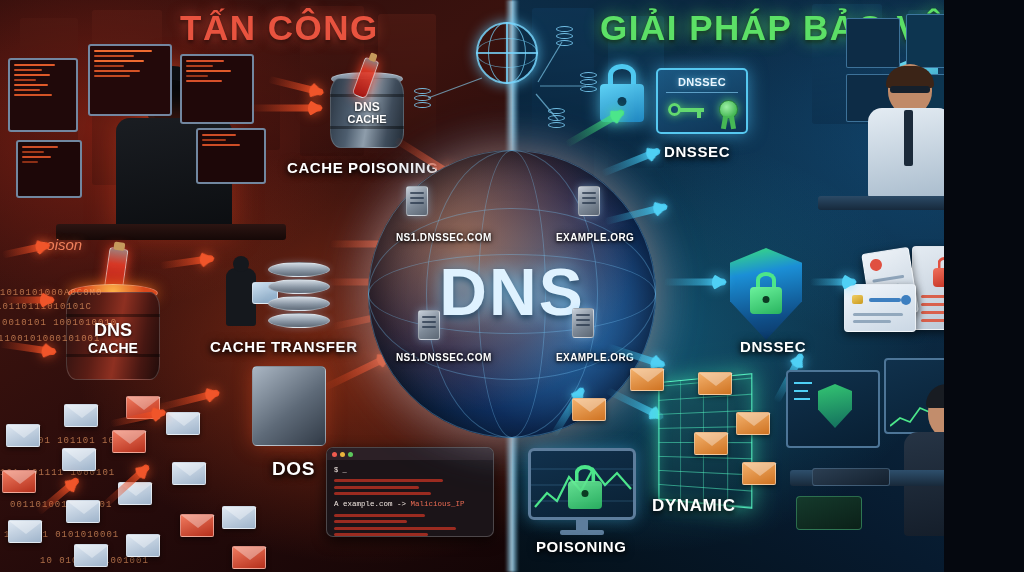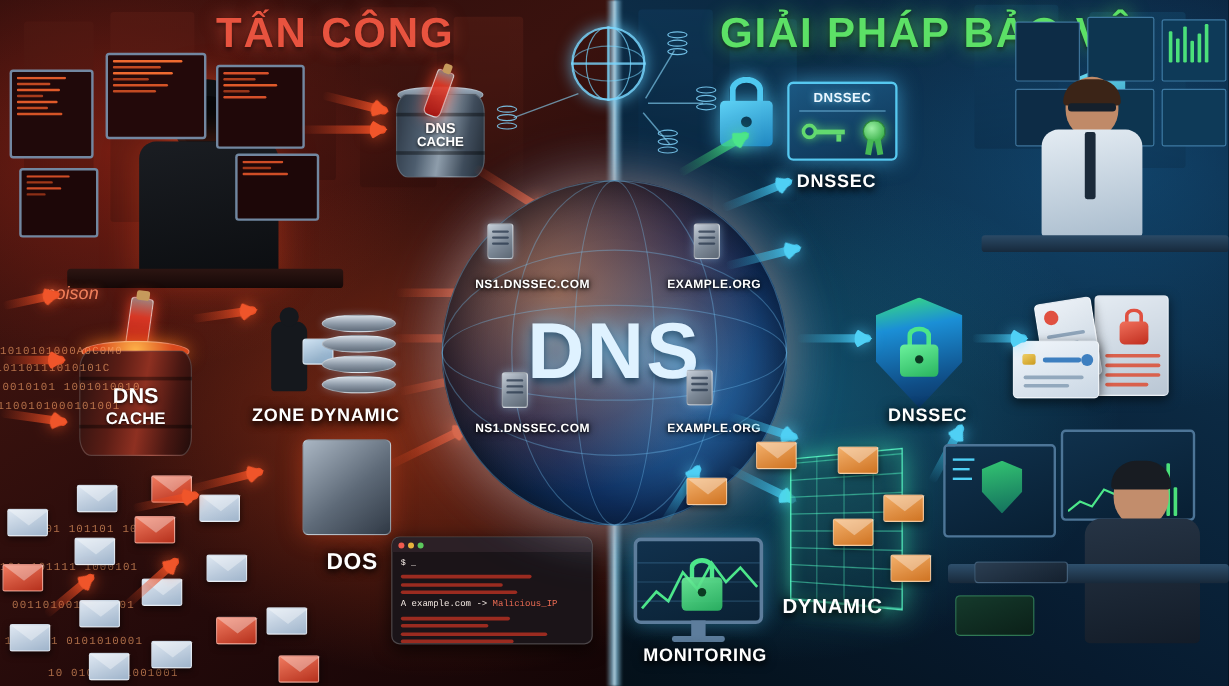--- a/index.html
+++ b/index.html
@@ -1,21 +1,21 @@
 <!DOCTYPE html>
 <html><head>
 <meta charset="utf-8">
 <style>
   * { margin:0; padding:0; box-sizing:border-box; }
   html,body { background:#05080f; }
   body { font-family:"Liberation Sans", sans-serif; }
 
   #stage {
     position:relative;
-    width:1024px; height:572px;
+    width:944px; height:572px;
     overflow:hidden;
     background:#060a14;
   }
 
   
   .half { position:absolute; top:0; height:572px; }
   .half-left  { left:0;   width:512px;
     background:
       radial-gradient(ellipse 420px 300px at 72% 62%, rgba(255,90,35,.40), rgba(255,60,20,0) 70%),
       radial-gradient(ellipse 360px 260px at 18% 22%, rgba(190,45,25,.46), rgba(120,20,12,0) 72%),
@@ -411,20 +411,21 @@
 
   <div class="barrel" style="left:330px;top:78px;width:74px;height:70px;">
     <div class="rim"></div>
     <div class="body"></div>
     <div class="hoop" style="top:16px;"></div>
       <div class="hoop" style="top:48px;"></div>
     <div class="txt" style="top:22px;font-size:12px;">DNS</div>
     <div class="txt" style="top:35px;font-size:11px;">CACHE</div>
   </div>
   <div class="vial" style="left:358px;top:58px;"></div>
+  <div class="cap" style="left:287px;top:159px;font-size:15px;">CACHE POISONING</div>
 
   <div class="arrow red" style="left:250px;top:108px;width:72px;">
       <div class="shaft" style="width:100%;"></div>
       <div class="head"></div>
     </div>
   <div class="arrow red" style="left:268px;top:86px;width:56px;transform:rotate(14deg);">
       <div class="shaft" style="width:100%;"></div>
       <div class="head"></div>
     </div>
   <div class="arrow red" style="left:390px;top:158px;width:70px;transform:rotate(32deg);">
@@ -454,21 +455,21 @@
   <div class="binrow" style="left:40px;top:556px;">10 0100 101001001</div>
 
   <div class="thief" style="left:226px;top:268px;"></div>
   <div style="position:absolute;left:252px;top:282px;width:26px;height:22px;background:linear-gradient(160deg,#cfe2f2,#7f9fbb);border:1px solid rgba(255,255,255,.5);border-radius:3px;"></div>
   <div class="dbstack" style="left:268px;top:262px;width:62px;height:74px;">
     <div class="dbdisk" style="top:0;"></div>
     <div class="dbdisk" style="top:17px;"></div>
     <div class="dbdisk" style="top:34px;"></div>
     <div class="dbdisk" style="top:51px;"></div>
   </div>
-  <div class="cap" style="left:210px;top:338px;font-size:15px;">ZONE DYNAMIC</div>
+  <div class="cap" style="left:210px;top:338px;font-size:15px;">CACHE TRANSFER</div>
 
   <div class="arrow red" style="left:330px;top:244px;width:66px;">
       <div class="shaft" style="width:100%;"></div>
       <div class="head"></div>
     </div>
   <div class="arrow red" style="left:328px;top:282px;width:66px;">
       <div class="shaft" style="width:100%;"></div>
       <div class="head"></div>
     </div>
   <div class="arrow red" style="left:332px;top:320px;width:64px;transform:rotate(-12deg);">
@@ -724,21 +725,21 @@
           <line x1="0" y1="34" x2="108" y2="34"></line>
           <line x1="0" y1="50" x2="108" y2="50"></line>
       </g>
     </svg>
     <div class="lock" style="left:37px;top:14px;width:34px;height:44px;">
       <div class="shackle" style="top:0;width:21px;height:17px;border-width:4px;border-color:#4ce68a;"></div>
       <div class="bodyl" style="top:16px;height:28px;background:linear-gradient(160deg,#6df09a,#2bb863);opacity:.92;"></div>
       <div class="kh" style="top:25px;width:7px;height:7px;background:#0b3a22;"></div>
     </div>
   </div>
-  <div class="cap" style="left:536px;top:538px;font-size:15px;">MONITORING</div>
+  <div class="cap" style="left:536px;top:538px;font-size:15px;">POISONING</div>
 
   <div style="position:absolute;left:786px;top:370px;width:94px;height:78px;background:linear-gradient(160deg,#10314c,#081f33);border:2px solid #4d7597;border-radius:4px;">
     <div class="shield" style="left:30px;top:12px;width:34px;height:44px;">
       <div class="sh" style="background:linear-gradient(170deg,#3ae07a,#147a63);opacity:.85;"></div>
     </div>
     <div style="position:absolute;left:6px;top:10px;width:18px;height:2px;background:#4fd0f5;"></div>
     <div style="position:absolute;left:6px;top:18px;width:14px;height:2px;background:#4fd0f5;"></div>
     <div style="position:absolute;left:6px;top:26px;width:16px;height:2px;background:#4fd0f5;"></div>
   </div>
   <div style="position:absolute;left:884px;top:358px;width:112px;height:76px;background:linear-gradient(160deg,#10314c,#081f33);border:2px solid #4d7597;border-radius:4px;">

